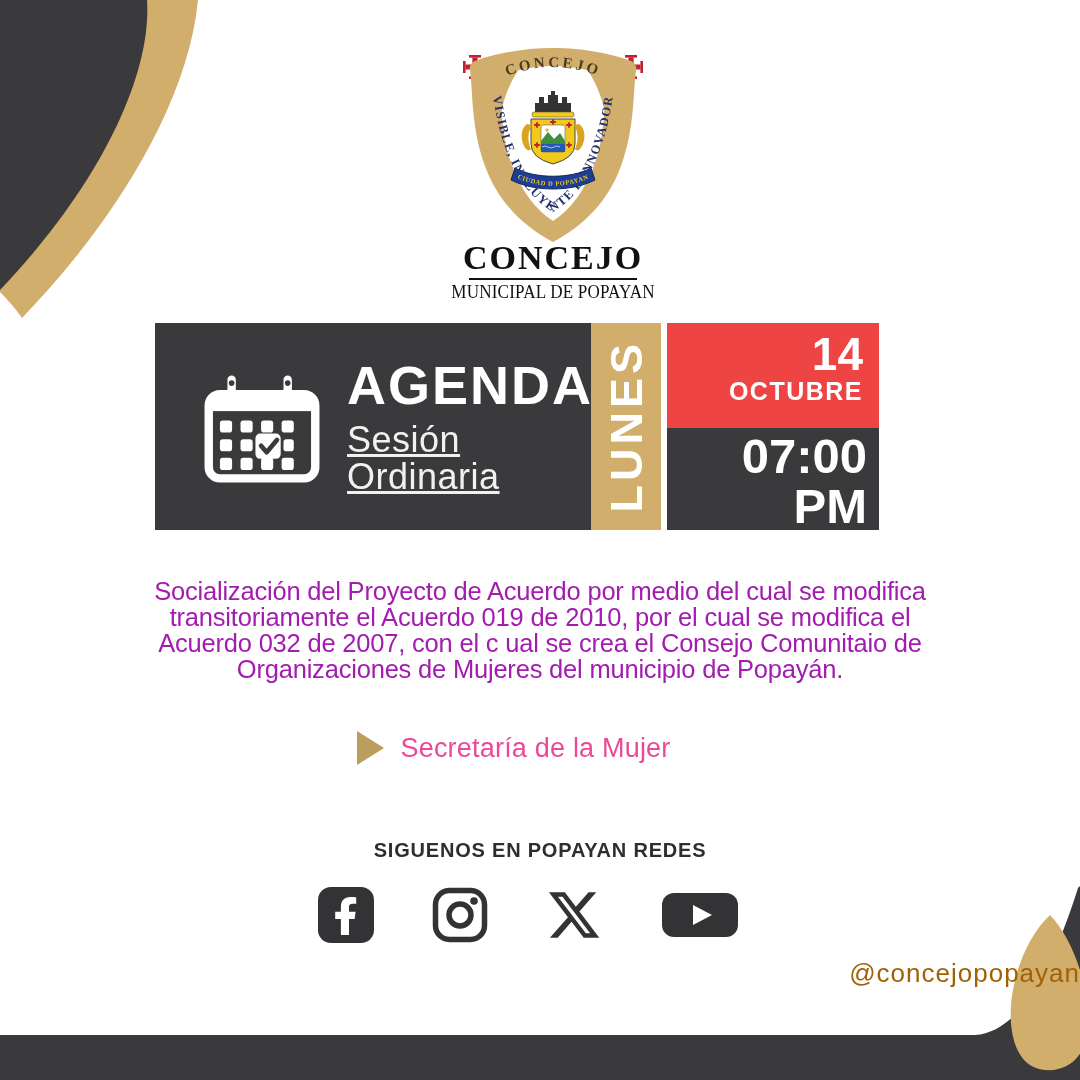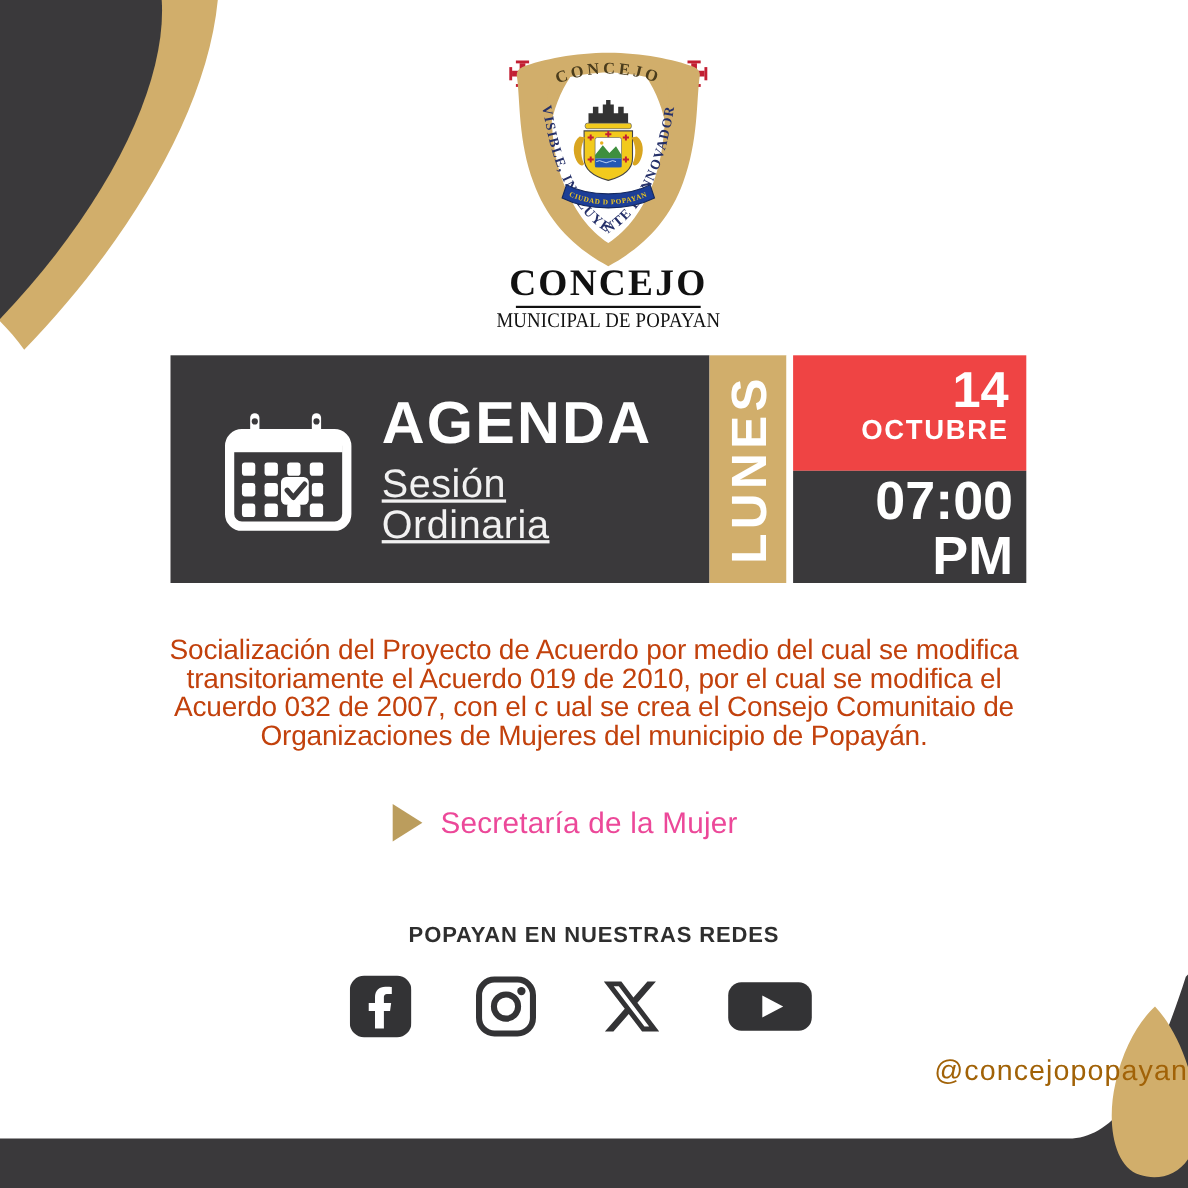--- a/index.html
+++ b/index.html
@@ -18,21 +18,21 @@
   .wordmark{position:absolute;left:0;right:0;top:241px;text-align:center;}
   .wm-title{font-family:"Liberation Serif", serif;font-weight:700;font-size:34px;
             letter-spacing:2px;color:#111;line-height:1;}
   .wm-rule{width:168px;height:0;border-top:2.5px solid #111;margin:3px auto 2px auto;}
   .wm-sub{font-family:"Liberation Serif", serif;font-size:19px;letter-spacing:0.2px;
           color:#111;line-height:1.1;transform:scaleX(.9);transform-origin:center;}
 
   
   .banner{position:absolute;left:155px;top:323px;width:778px;height:207px;
           display:flex;flex-direction:row;}
-  .agenda-box{width:490px;height:207px;background:#3a393b;display:flex;
+  .agenda-box{width:436px;height:207px;background:#3a393b;display:flex;
               align-items:center;padding-left:46px;box-sizing:border-box;}
   .cal-icon{width:122px;height:114px;flex:0 0 auto;}
   .agenda-text{margin-left:24px;color:#fff;}
   .agenda-title{font-size:54px;font-weight:800;letter-spacing:2px;line-height:1;color:#fff;}
   .agenda-sub{font-size:36px;font-weight:400;color:#f1f1f1;line-height:1.02;
               letter-spacing:0.5px;margin-top:10px;text-decoration:underline;}
   .lunes-strip{width:70px;height:207px;background:#d1ae6b;display:flex;
                align-items:center;justify-content:center;}
   .lunes-text{writing-mode:vertical-rl;transform:rotate(180deg);color:#fff;
               font-size:45px;font-weight:800;letter-spacing:4px;line-height:1;}
@@ -42,21 +42,21 @@
             padding:8px 16px 0 0;box-sizing:border-box;}
   .date-day{font-size:46px;font-weight:800;color:#fff;line-height:1.02;}
   .date-month{font-size:25px;font-weight:800;color:#fff;letter-spacing:1.5px;line-height:1.1;}
   .date-bottom{height:106px;background:#3a393b;text-align:right;
                padding:4px 12px 0 0;box-sizing:border-box;}
   .date-time{font-size:49px;font-weight:800;color:#fff;line-height:1.02;}
   .date-meridiem{font-size:49px;font-weight:800;color:#fff;line-height:0.98;padding-left:20px;}
 
   
   .body-text{position:absolute;left:0;right:0;top:578px;text-align:center;
-             color:#c2410c;font-size:25.5px;line-height:26px;letter-spacing:-0.2px;}
+             color:#a21caf;font-size:25.5px;line-height:26px;letter-spacing:-0.2px;}
 
   
   .highlight-row{position:absolute;left:0;right:0;top:731px;display:flex;
                  align-items:center;justify-content:center;gap:16px;
                  transform:translateX(-26px);}
   .tri{width:0;height:0;border-left:27px solid #bb9d5d;
        border-top:17px solid transparent;border-bottom:17px solid transparent;}
   .highlight-text{font-size:27px;color:#ec4899;letter-spacing:0.2px;}
 
   
@@ -211,21 +211,21 @@
     <div>transitoriamente el Acuerdo 019 de 2010, por el cual se modifica el</div>
     <div>Acuerdo 032 de 2007, con el c ual se crea el Consejo Comunitaio de</div>
     <div>Organizaciones de Mujeres del municipio de Popayán.</div>
   </div>
 
   <div class="highlight-row">
     <div class="tri"></div>
     <div class="highlight-text">Secretaría de la Mujer</div>
   </div>
 
-  <div class="social-heading">POPAYAN EN NUESTRAS REDES</div>
+  <div class="social-heading">SIGUENOS EN POPAYAN REDES</div>
 
   <div class="social-row">
     <svg width="56" height="58" viewBox="0 0 56 58">
       <rect x="0" y="1" width="56" height="56" rx="13" fill="#333335"></rect>
       <path d="M31,49 V33 h5.6 l1,-7.2 H31 v-4.6 c0,-2.1 0.7,-3.5 3.6,-3.5 H38.2 V11.3 C37.4,11.2 35,11 32.3,11 c-5.6,0 -9.4,3.4 -9.4,9.6 v5.2 h-5.7 v7.2 h5.7 V49 Z" fill="#fff"></path>
     </svg>
     <svg width="56" height="58" viewBox="0 0 56 58">
       <rect x="3.5" y="4.5" width="49" height="49" rx="14" fill="none" stroke="#333335" stroke-width="5.5"></rect>
       <circle cx="28" cy="29" r="11" fill="none" stroke="#333335" stroke-width="5.5"></circle>
       <circle cx="42" cy="15" r="3.8" fill="#333335"></circle>

